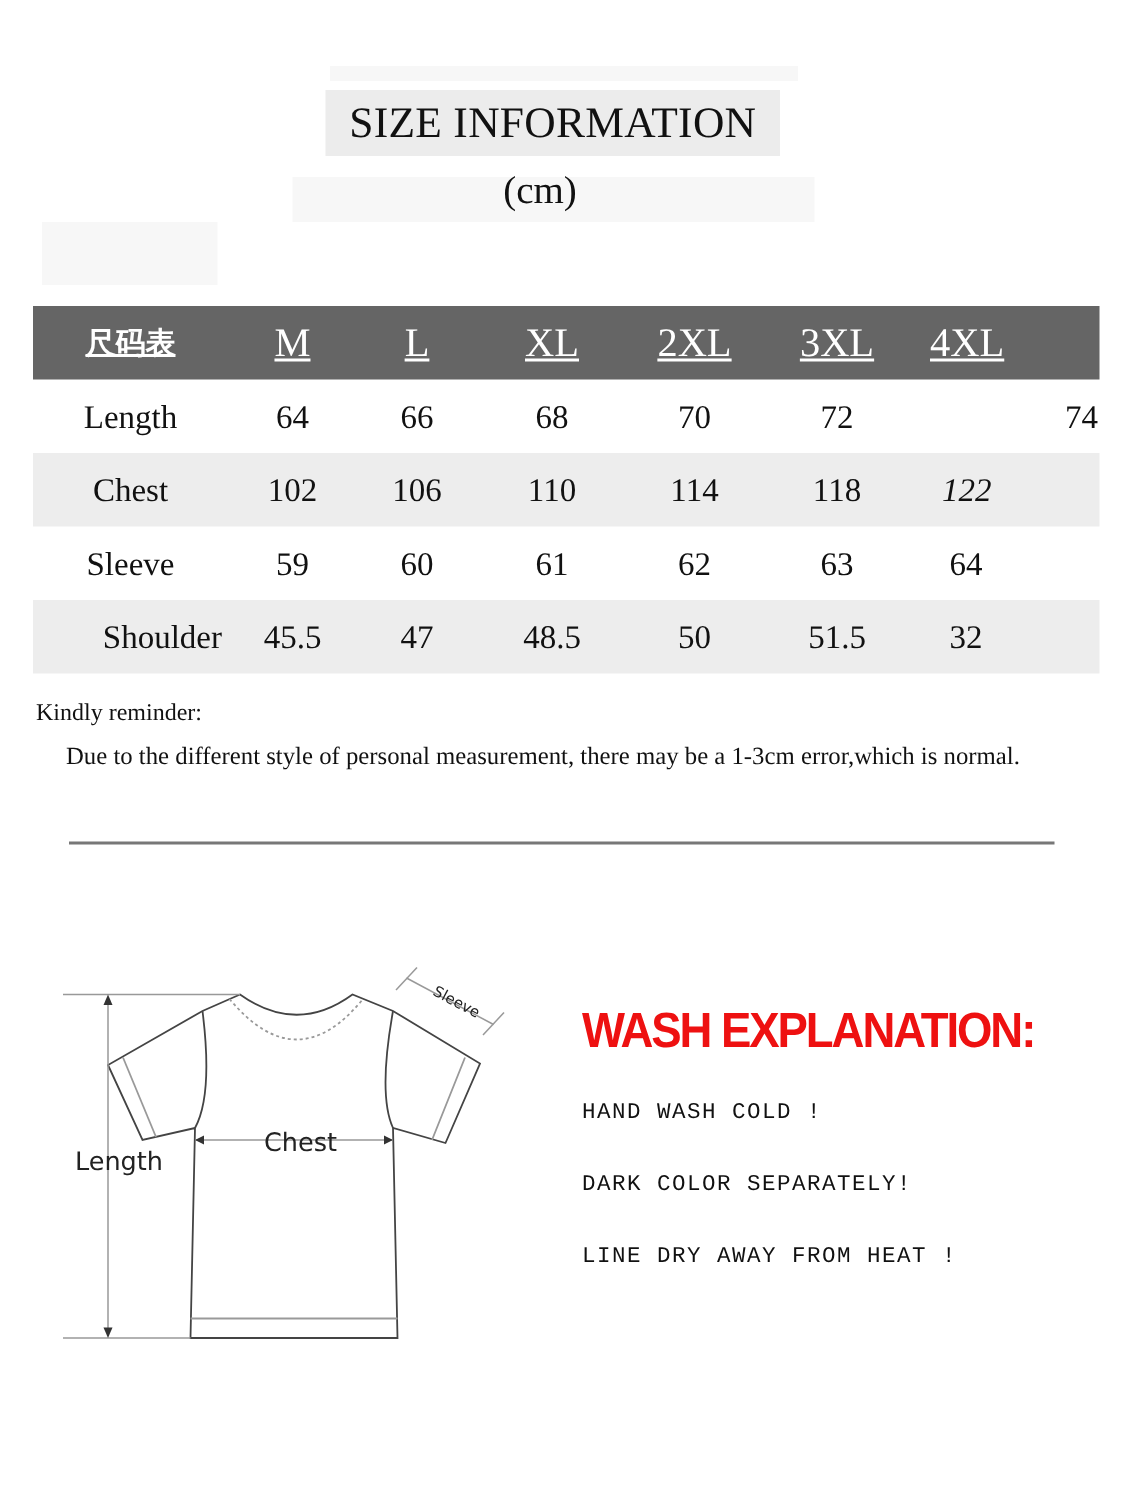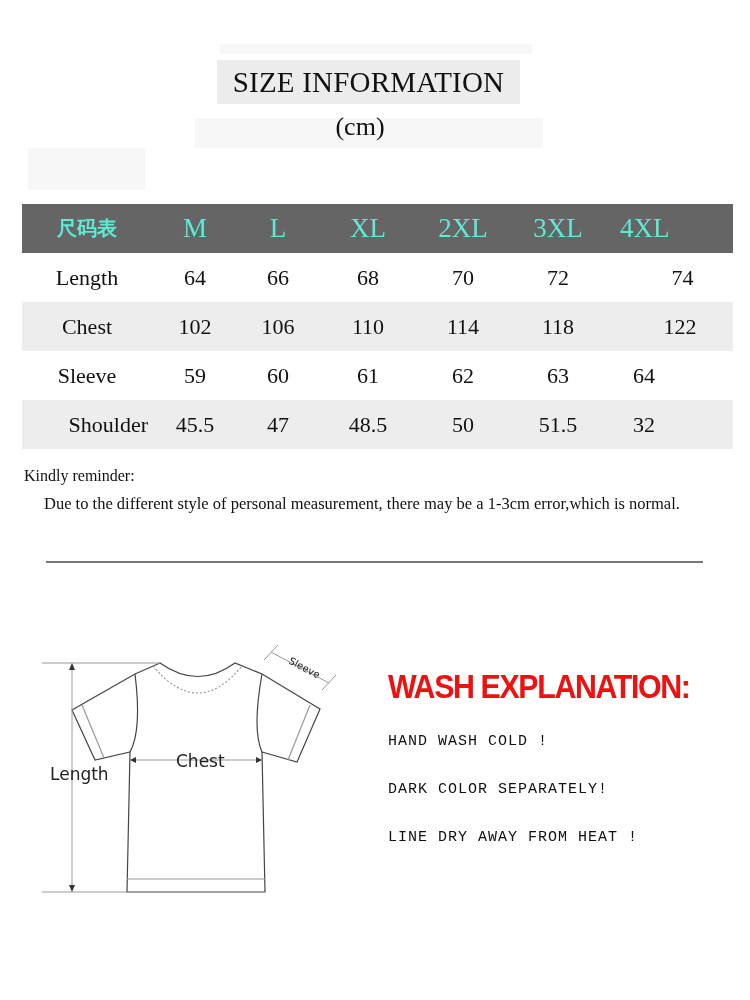--- a/index.html
+++ b/index.html
@@ -2,21 +2,21 @@
 <html><head>
 <meta charset="utf-8">
 <style>
   html, body { margin:0; padding:0; }
   body { width:750px; height:1000px; background:#ffffff; position:relative; overflow:hidden; font-family:"Liberation Serif", serif; color:#111; }
   .ghost { position:absolute; background:#f7f7f7; }
   .title-box { position:absolute; left:217px; top:60px; width:303px; height:44px; background:#ececec; }
   .title { position:absolute; left:217px; top:60px; width:303px; height:57px; line-height:44px; text-align:center; font-size:29px; letter-spacing:0.2px; }
   .unit { position:absolute; left:190px; top:112px; width:340px; text-align:center; font-size:26px; }
   table.size { position:absolute; left:22px; top:204px; width:711px; border-collapse:collapse; table-layout:fixed; }
-  table.size th { background:#656565; color:#5eead4; font-weight:normal; height:47px; font-size:27px; }
+  table.size th { background:#656565; color:#ffffff; font-weight:normal; height:47px; font-size:27px;text-decoration:underline; }
   table.size th.first { font-family:"DejaVu Sans", sans-serif; font-weight:bold; font-size:20px; }
   table.size td { height:47px; text-align:center; font-size:22px; }
   table.size tr.alt td { background:#ededed; }
   table.size td.lab { font-size:22px; }
   .remind-h { position:absolute; left:24px; top:467px; font-size:16px; }
   .remind-b { position:absolute; left:44px; top:494px; font-size:16.5px; white-space:nowrap; }
   .divider { position:absolute; left:46px; top:561px; width:657px; height:2px; background:#777; }
   .wash-title { position:absolute; left:388px; top:668px; font-family:"Liberation Sans", sans-serif; font-weight:bold; font-size:33px; color:#ee1111; letter-spacing:-1.5px; transform:scaleX(0.92); transform-origin:left; }
   .wash-item { position:absolute; left:388px; font-family:"Liberation Mono", monospace; font-size:15px; letter-spacing:1px; }
   .diagram { position:absolute; left:30px; top:630px; width:320px; height:280px; }
@@ -55,30 +55,30 @@
     </tr>
   </thead>
   <tbody>
     <tr>
       <td class="lab">Length</td>
       <td>64</td>
       <td>66</td>
       <td>68</td>
       <td>70</td>
       <td>72</td>
-      <td style="text-align:center;padding-left:25px;">74</td>
+      <td style="text-align:right;padding-left:25px;">74</td>
     </tr>
     <tr class="alt">
       <td class="lab">Chest</td>
       <td>102</td>
       <td>106</td>
       <td>110</td>
       <td>114</td>
       <td>118</td>
-      <td style="text-align:center;padding-left:20px;">122</td>
+      <td style="text-align:left;padding-left:20px;font-style:italic;">122</td>
     </tr>
     <tr>
       <td class="lab">Sleeve</td>
       <td>59</td>
       <td>60</td>
       <td>61</td>
       <td>62</td>
       <td>63</td>
       <td style="text-align:left;padding-left:25px;">64</td>
     </tr>

